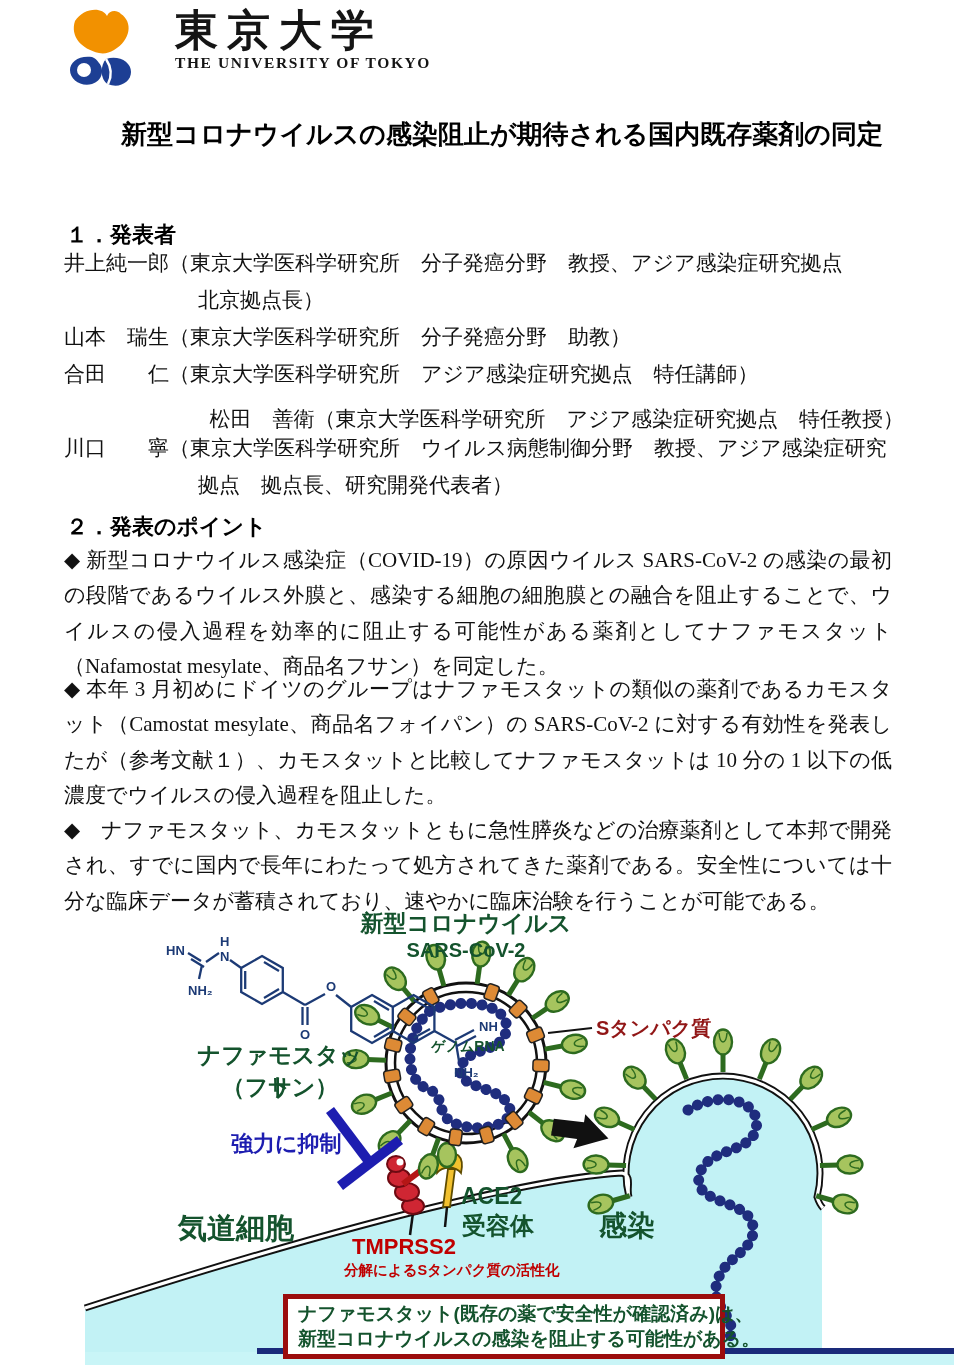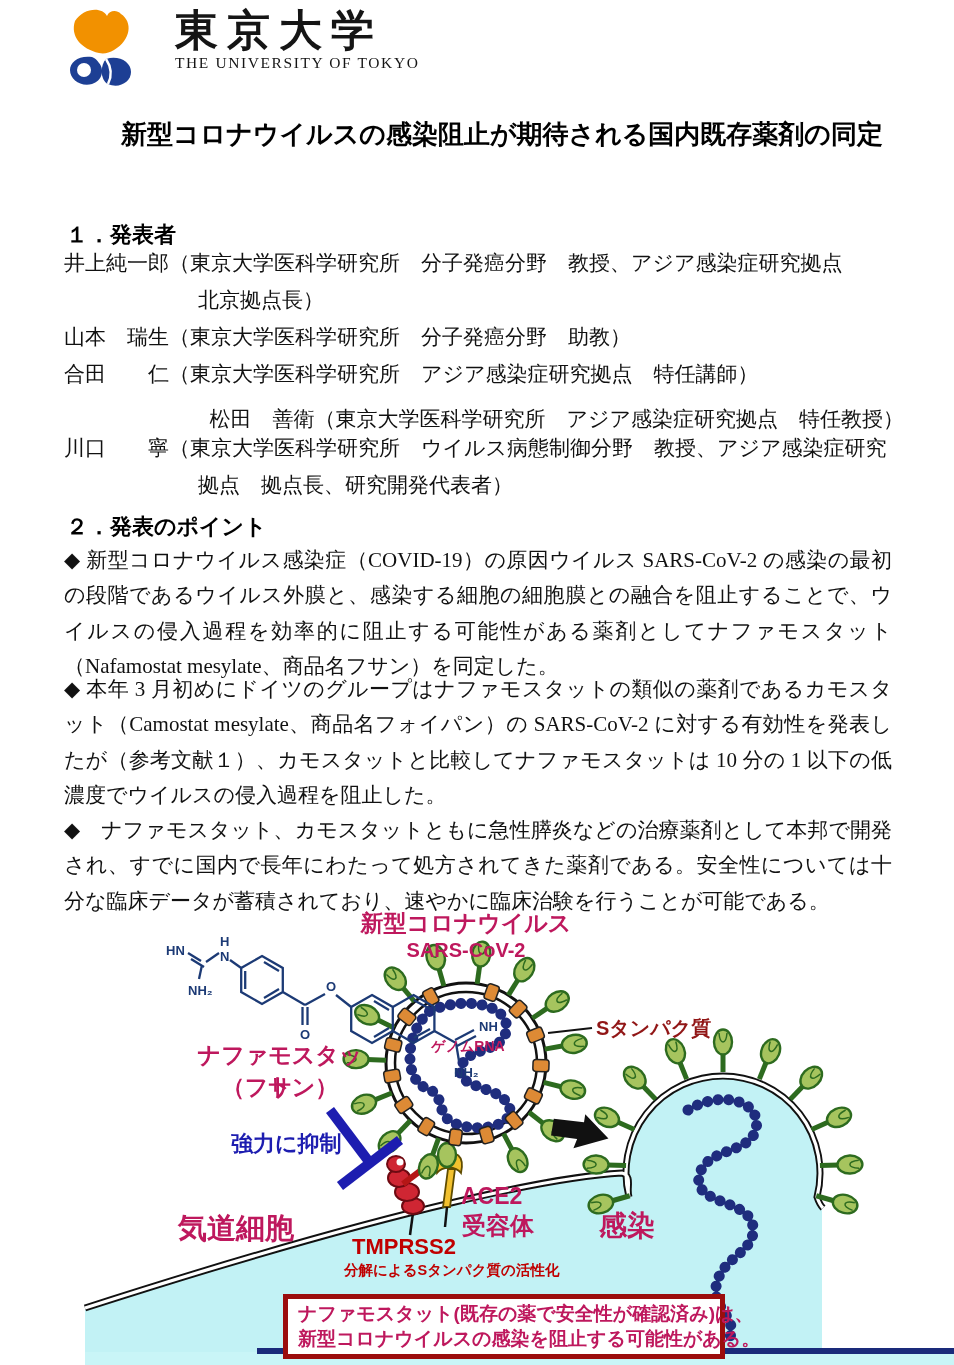--- a/index.html
+++ b/index.html
@@ -4,33 +4,33 @@
 <style>
   html,body{margin:0;padding:0;background:#888;}
   .page{position:relative;width:954px;height:1365px;background:#fff;overflow:hidden;
         font-family:"Liberation Serif","DejaVu Serif",serif;color:#111;}
   .abs{position:absolute;}
   
   .logo{display:flex;align-items:flex-start;left:62px;top:6px;gap:21px;}
   .logo-text{margin-left:12px;}
   .logo-jp{font-family:"Liberation Sans","DejaVu Sans",sans-serif;font-weight:bold;
            font-size:43px;letter-spacing:9px;line-height:48px;color:#151515;}
-  .logo-en{font-family:"Liberation Serif","DejaVu Serif",serif;font-weight:normal;
+  .logo-en{font-family:"Liberation Serif","DejaVu Serif",serif;font-weight:bold;
            font-size:15.5px;letter-spacing:1.6px;color:#151515;margin-top:0px;}
   
   .doc-title{left:0;top:117px;width:954px;text-align:center;
              font-family:"Liberation Sans","DejaVu Sans",sans-serif;
              font-weight:bold;font-size:26px;color:#000;margin-left:25px;}
   .sec-heading{left:66px;font-family:"Liberation Sans","DejaVu Sans",sans-serif;
                font-weight:bold;font-size:22px;color:#000;}
   .pline{left:64px;width:840px;font-size:21px;line-height:35px;white-space:nowrap;}
   .pline.indent{left:198px;}
   .para{left:64px;width:828px;font-size:21px;line-height:35.3px;text-align:justify;}
   
-  .fg{font-family:"Liberation Sans","DejaVu Sans",sans-serif;font-weight:bold;color:#be185d;}
+  .fg{font-family:"Liberation Sans","DejaVu Sans",sans-serif;font-weight:bold;color:#14532d;}
   .fig-virus-title{left:330px;top:908px;width:272px;text-align:center;font-size:23px;}
   .fig-virus-sub{left:330px;top:939px;width:272px;text-align:center;font-size:20px;}
   .fig-spike-label{left:596px;top:1015px;font-size:20px;color:var(--label_darkred);}
   .fig-genome{left:408px;top:1038px;width:120px;text-align:center;font-size:14px;}
   .fig-drug1{left:186px;top:1040px;width:188px;text-align:center;font-size:23px;}
   .fig-drug2{left:186px;top:1072px;width:188px;text-align:center;font-size:23px;}
   .fig-inhibit{left:231px;top:1129px;font-size:22px;color:var(--blue_inhibit);}
   .fig-cell{left:178px;top:1209px;font-size:29px;}
   .fig-tmprss2{left:352px;top:1234px;font-size:22px;color:var(--tmprss2_red_text);}
   .fig-tmprss2-sub{left:344px;top:1261px;font-size:14.5px;color:var(--tmprss2_red_text);}

